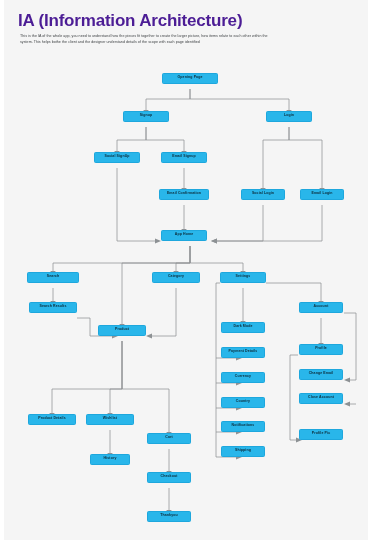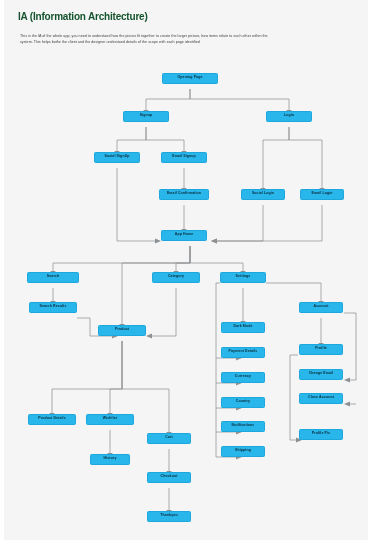--- a/index.html
+++ b/index.html
@@ -1,19 +1,19 @@
 <!DOCTYPE html>
 <html><head>
 <meta charset="utf-8">
 <style>
   html,body{margin:0;padding:0;background:#ffffff;}
   body{font-family:"Liberation Sans","DejaVu Sans",sans-serif;}
   #page{position:relative;width:372px;height:540px;background:#f5f5f5;overflow:hidden;
         border-left:4px solid #ffffff;border-right:4px solid #ffffff;box-sizing:border-box;}
-  #title{position:absolute;left:14px;top:11px;font-size:10px;font-weight:700;color:#14532d;
+  #title{position:absolute;left:14px;top:11px;font-size:17px;font-weight:700;color:#4c1d95;
          letter-spacing:-.2px;white-space:nowrap;}
   #desc{position:absolute;left:16px;top:34px;width:252px;font-size:3.6px;line-height:1.62;
         color:#3d4043;letter-spacing:.05px;}
   .node{position:absolute;background:#29b6ea;border:.6px solid #1ea7dd;border-radius:1.5px;
         display:flex;align-items:center;justify-content:center;box-sizing:border-box;
         font-size:3.5px;font-weight:700;color:#0c2a38;letter-spacing:.12px;text-align:center;
         line-height:1.1;padding:0 2px;}
   #edges{position:absolute;left:0;top:0;width:372px;height:540px;pointer-events:none;}
   #edges path{fill:none;stroke:#8d9194;stroke-width:.75;}
   #edges polygon{fill:#8d9194;}

